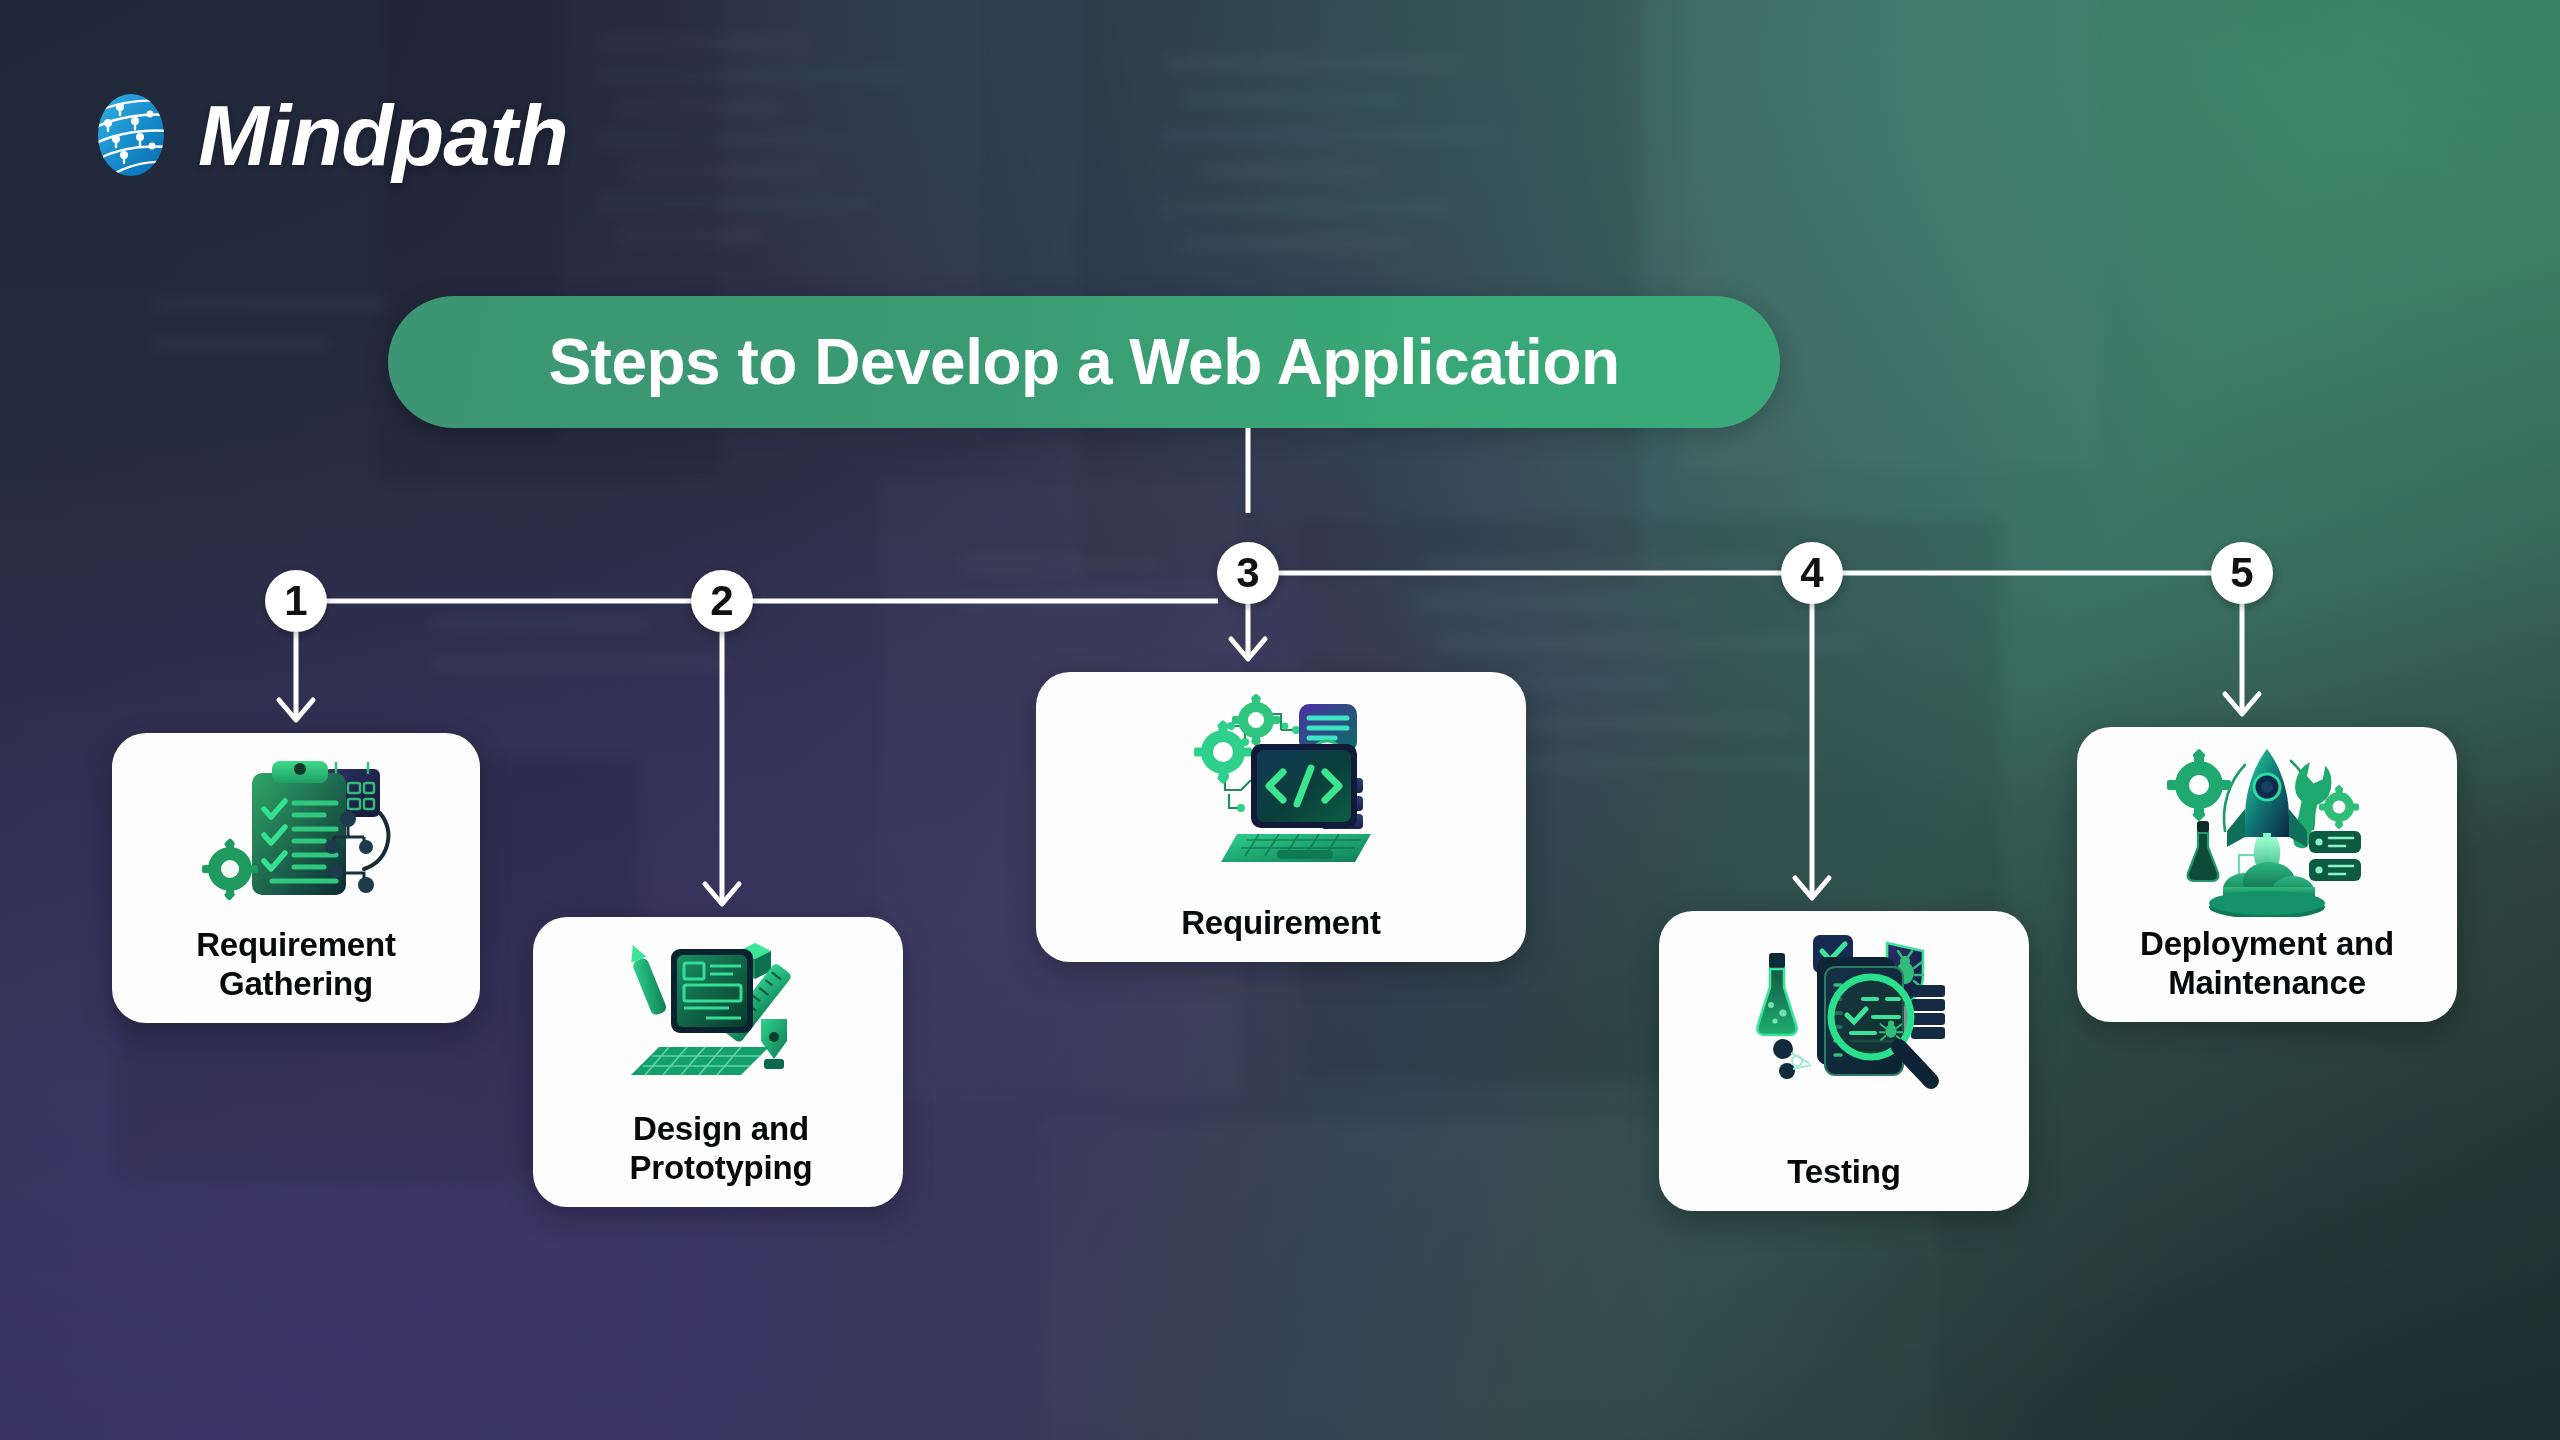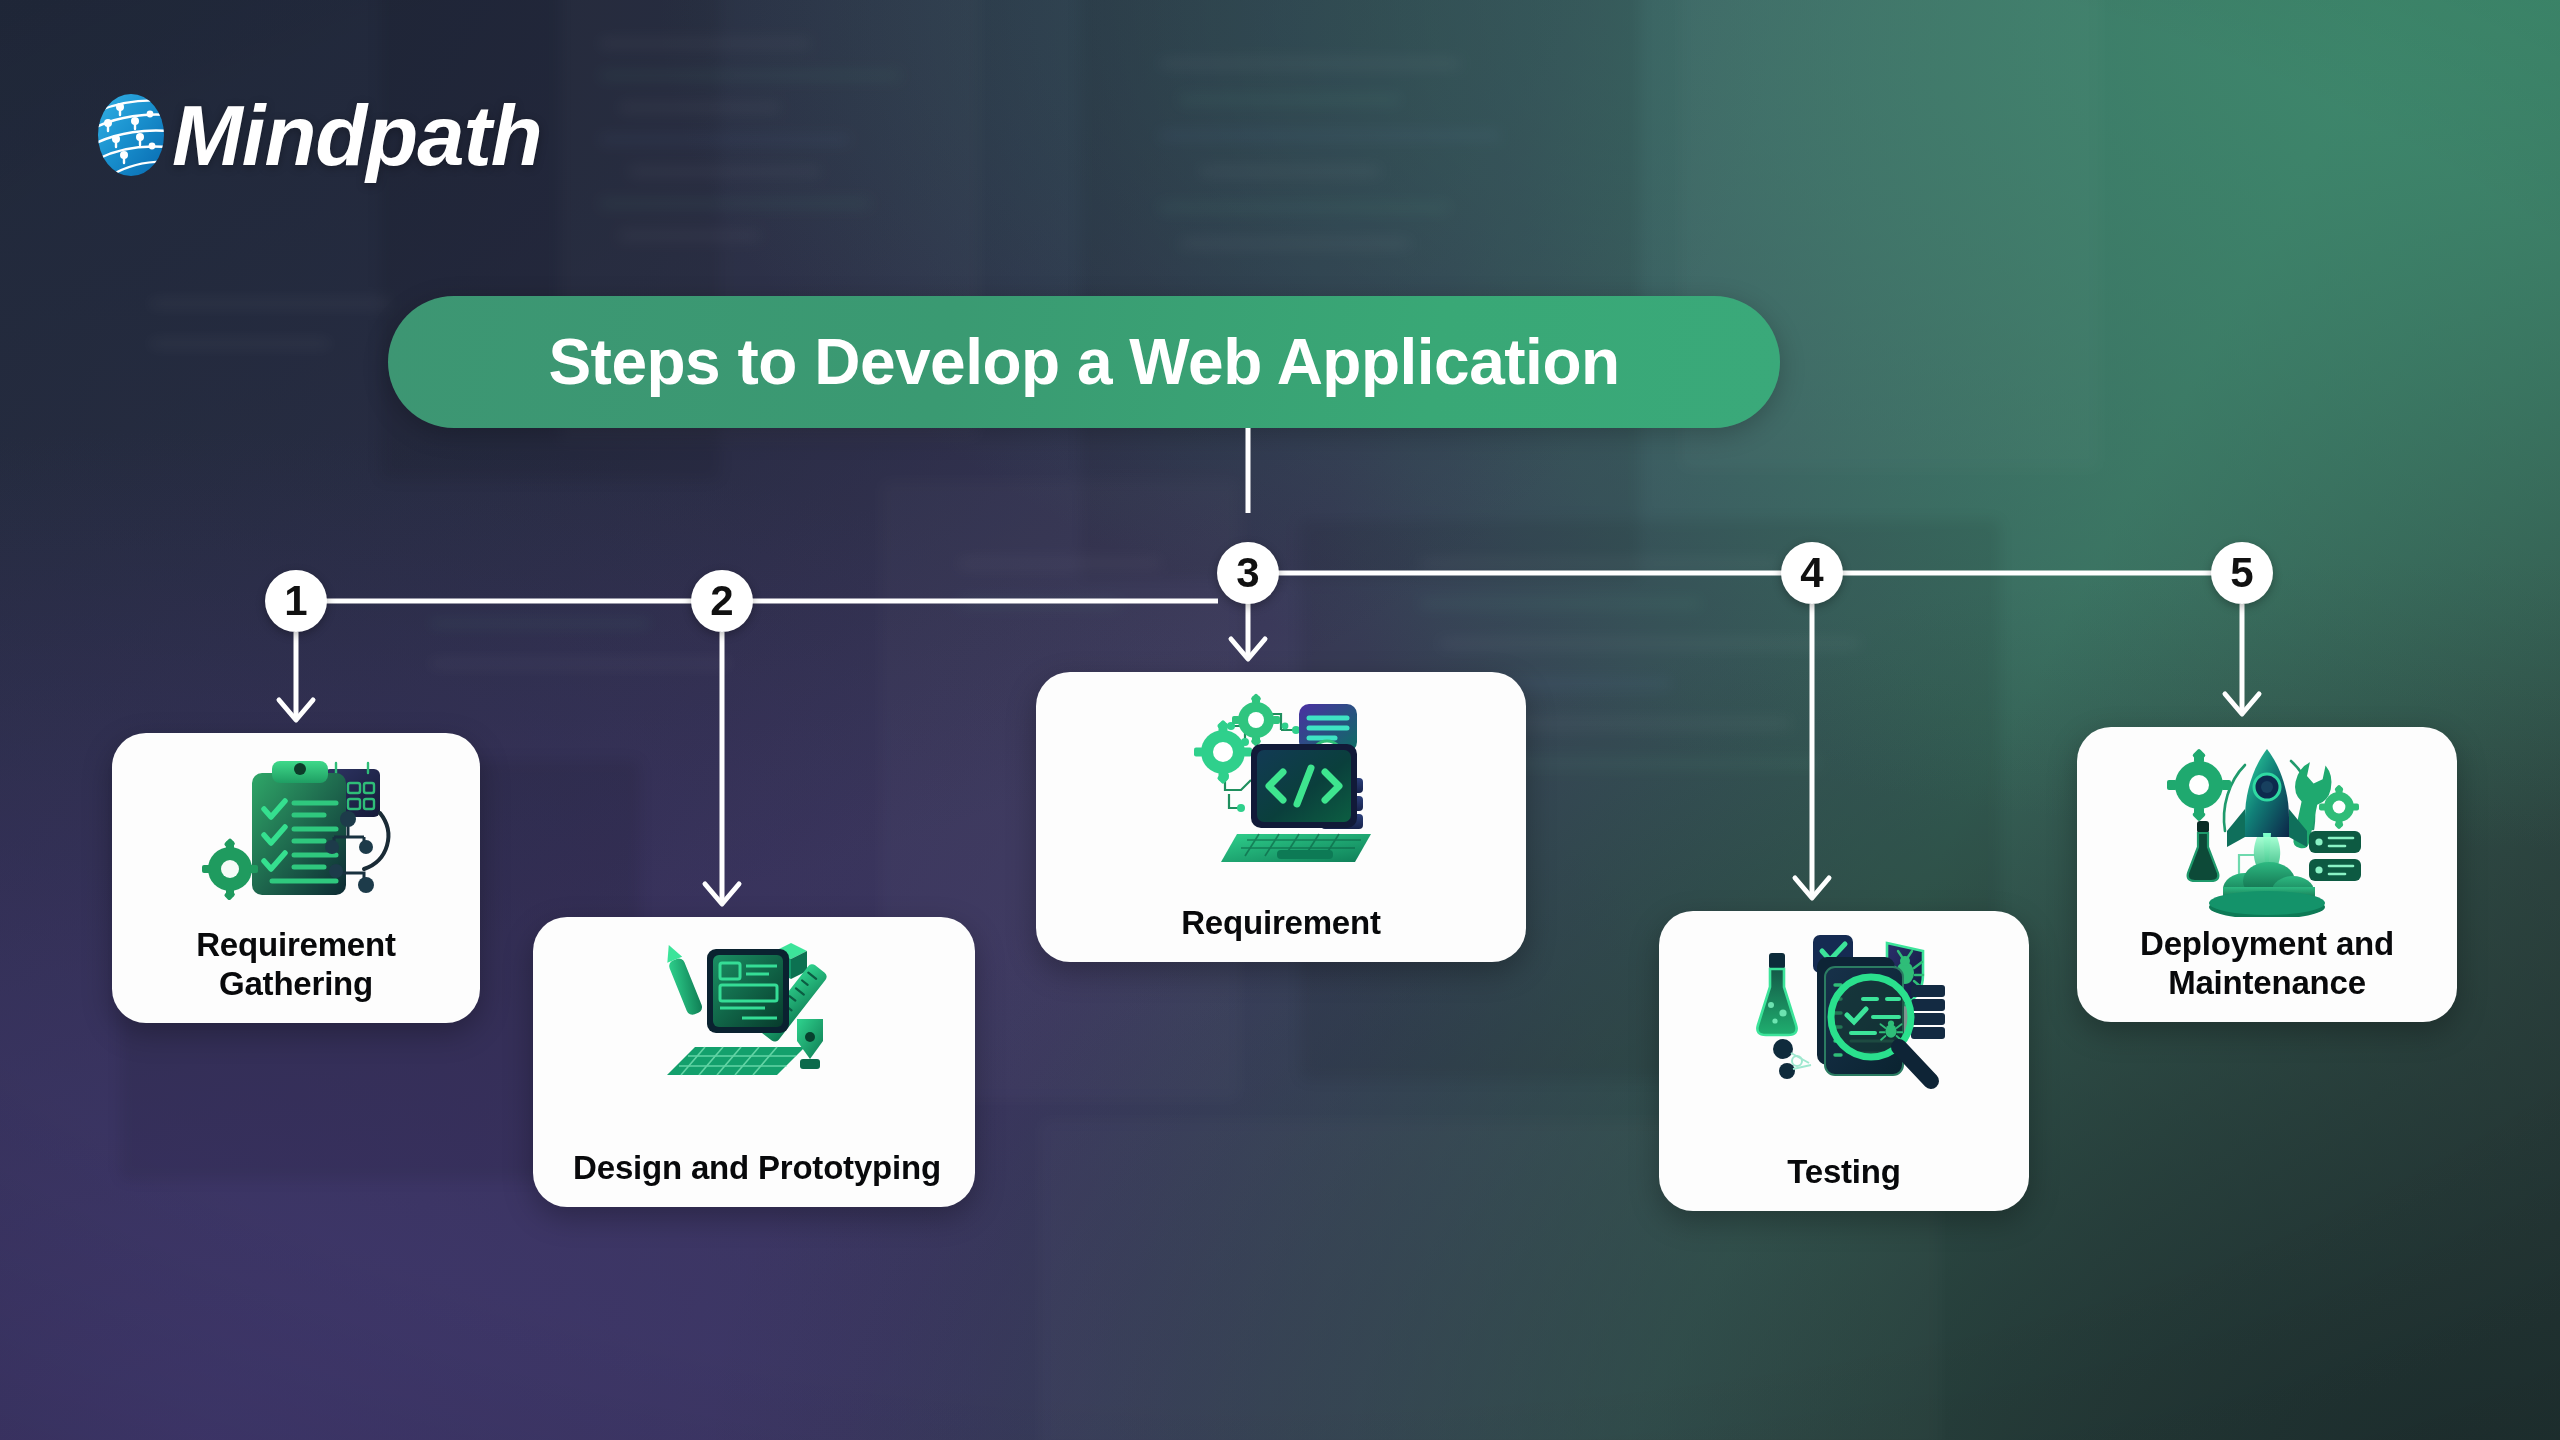--- a/index.html
+++ b/index.html
@@ -41,21 +41,21 @@
     background: rgba(255,255,255,0.12);
   }
   .codeline.g { background: rgba(120,220,170,0.17); }
   .codeline.b { background: rgba(140,180,255,0.15); }
   .bg-vignette {
     position: absolute; inset: 0;
     background: radial-gradient(130% 115% at 50% 45%, rgba(0,0,0,0) 45%, rgba(0,0,0,0.30) 100%);
   }
 
   
-  .logo { position: absolute; left: 90px; top: 88px; display: flex; align-items: center; }
+  .logo { position: absolute; left: 90px; top: 88px; display: flex; align-items: center; gap: 26px; }
   .logo-mark { width: 82px; height: 94px; display: block; }
   .logo-text {
     color: #ffffff;
     font-size: 85px;
     font-style: italic;
     font-weight: 700;
     letter-spacing: -1px;
     line-height: 1;
     white-space: nowrap;
     text-shadow: 0 2px 10px rgba(0,0,0,0.30);
@@ -324,21 +324,21 @@
         <circle cx="152" cy="68" r="8"></circle>
           <circle cx="136" cy="96" r="7"></circle>
         <circle cx="170" cy="96" r="7"></circle>
           <circle cx="140" cy="120" r="7"></circle>
           <circle cx="170" cy="134" r="8"></circle>
       </g>
     </svg>
     <div class="card-label">Requirement Gathering</div>
   </div>
 
-  <div class="card" style="left:533px; top:917px; width:442px; height:290px;padding-left:20px;">
+  <div class="card" style="left:533px; top:917px; width:370px; height:290px;padding-left:20px;">
     <svg class="card-icon" width="200" height="156" viewBox="0 0 200 156">
       <defs>
         <linearGradient id="c2a" x1="0" y1="0" x2="1" y2="1">
           <stop offset="0%" stop-color="#1a8f63"></stop>
             <stop offset="100%" stop-color="#073b2c"></stop>
         </linearGradient>
         <linearGradient id="c2b" x1="0" y1="0" x2="1" y2="1">
           <stop offset="0%" stop-color="#2fd38e"></stop>
             <stop offset="100%" stop-color="#0e7a52"></stop>
         </linearGradient>

